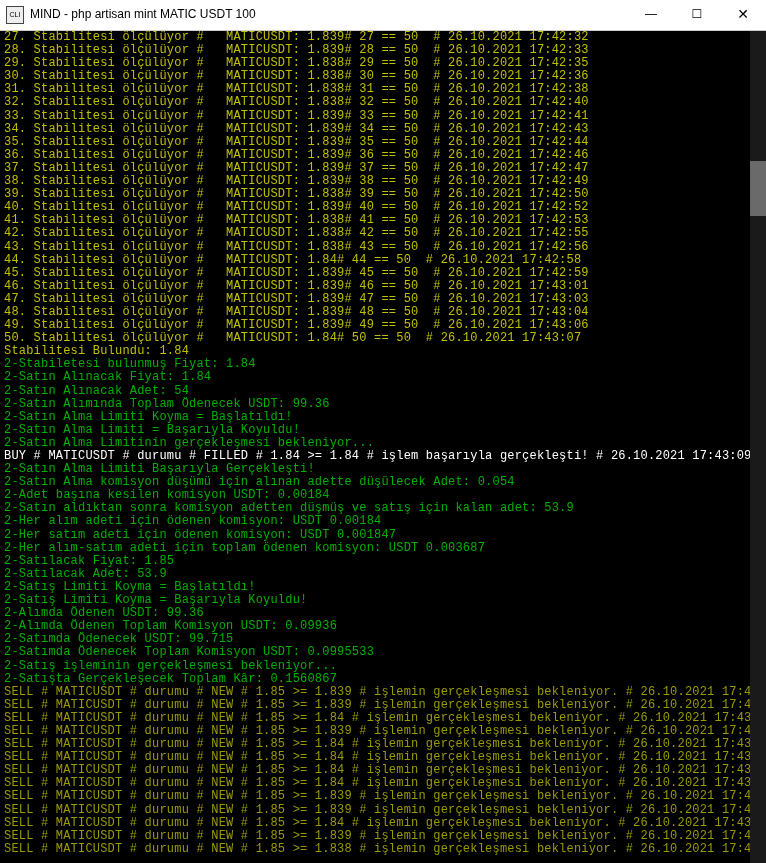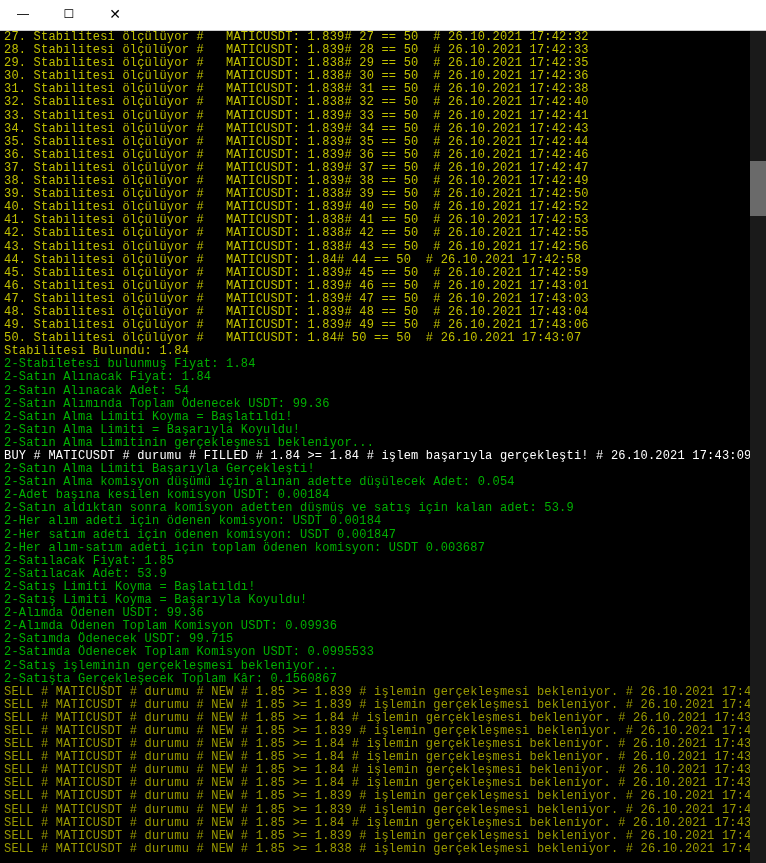--- a/index.html
+++ b/index.html
@@ -13,20 +13,24 @@
   .terminal-wrap{position:relative;height:833px;width:766px;background:#000;}
   .terminal{padding:0 4px;color:#9a9a00;white-space:pre;letter-spacing:0.2px;}
   .line{display:block;}
   .scrollbar{position:absolute;right:0;top:0;width:16px;height:833px;background:#1a1a1a;}
   .sb-thumb{position:absolute;right:0;width:16px;background:#6a6a6a;}
 </style>
 </head>
 <body>
 
 <div class="titlebar">
+  <div class="titlebar-left">
+    <span class="title-icn">CLI</span>
+    <span class="title-text">MIND - php  artisan mint MATIC USDT 100</span>
+  </div>
   <div class="winbtns">
     <div class="winbtn">—</div>
     <div class="winbtn">☐</div>
     <div class="winbtn close">✕</div>
   </div>
 </div>
 
 <div class="terminal-wrap">
   <div class="terminal" id="term"><span class="line" style="color: rgb(192, 192, 0);">27. Stabilitesi ölçülüyor #   MATICUSDT: 1.839# 27 == 50  # 26.10.2021 17:42:32</span><span class="line" style="color: rgb(192, 192, 0);">28. Stabilitesi ölçülüyor #   MATICUSDT: 1.839# 28 == 50  # 26.10.2021 17:42:33</span><span class="line" style="color: rgb(192, 192, 0);">29. Stabilitesi ölçülüyor #   MATICUSDT: 1.838# 29 == 50  # 26.10.2021 17:42:35</span><span class="line" style="color: rgb(192, 192, 0);">30. Stabilitesi ölçülüyor #   MATICUSDT: 1.838# 30 == 50  # 26.10.2021 17:42:36</span><span class="line" style="color: rgb(192, 192, 0);">31. Stabilitesi ölçülüyor #   MATICUSDT: 1.838# 31 == 50  # 26.10.2021 17:42:38</span><span class="line" style="color: rgb(192, 192, 0);">32. Stabilitesi ölçülüyor #   MATICUSDT: 1.838# 32 == 50  # 26.10.2021 17:42:40</span><span class="line" style="color: rgb(192, 192, 0);">33. Stabilitesi ölçülüyor #   MATICUSDT: 1.839# 33 == 50  # 26.10.2021 17:42:41</span><span class="line" style="color: rgb(192, 192, 0);">34. Stabilitesi ölçülüyor #   MATICUSDT: 1.839# 34 == 50  # 26.10.2021 17:42:43</span><span class="line" style="color: rgb(192, 192, 0);">35. Stabilitesi ölçülüyor #   MATICUSDT: 1.839# 35 == 50  # 26.10.2021 17:42:44</span><span class="line" style="color: rgb(192, 192, 0);">36. Stabilitesi ölçülüyor #   MATICUSDT: 1.839# 36 == 50  # 26.10.2021 17:42:46</span><span class="line" style="color: rgb(192, 192, 0);">37. Stabilitesi ölçülüyor #   MATICUSDT: 1.839# 37 == 50  # 26.10.2021 17:42:47</span><span class="line" style="color: rgb(192, 192, 0);">38. Stabilitesi ölçülüyor #   MATICUSDT: 1.839# 38 == 50  # 26.10.2021 17:42:49</span><span class="line" style="color: rgb(192, 192, 0);">39. Stabilitesi ölçülüyor #   MATICUSDT: 1.838# 39 == 50  # 26.10.2021 17:42:50</span><span class="line" style="color: rgb(192, 192, 0);">40. Stabilitesi ölçülüyor #   MATICUSDT: 1.839# 40 == 50  # 26.10.2021 17:42:52</span><span class="line" style="color: rgb(192, 192, 0);">41. Stabilitesi ölçülüyor #   MATICUSDT: 1.838# 41 == 50  # 26.10.2021 17:42:53</span><span class="line" style="color: rgb(192, 192, 0);">42. Stabilitesi ölçülüyor #   MATICUSDT: 1.838# 42 == 50  # 26.10.2021 17:42:55</span><span class="line" style="color: rgb(192, 192, 0);">43. Stabilitesi ölçülüyor #   MATICUSDT: 1.838# 43 == 50  # 26.10.2021 17:42:56</span><span class="line" style="color: rgb(192, 192, 0);">44. Stabilitesi ölçülüyor #   MATICUSDT: 1.84# 44 == 50  # 26.10.2021 17:42:58</span><span class="line" style="color: rgb(192, 192, 0);">45. Stabilitesi ölçülüyor #   MATICUSDT: 1.839# 45 == 50  # 26.10.2021 17:42:59</span><span class="line" style="color: rgb(192, 192, 0);">46. Stabilitesi ölçülüyor #   MATICUSDT: 1.839# 46 == 50  # 26.10.2021 17:43:01</span><span class="line" style="color: rgb(192, 192, 0);">47. Stabilitesi ölçülüyor #   MATICUSDT: 1.839# 47 == 50  # 26.10.2021 17:43:03</span><span class="line" style="color: rgb(192, 192, 0);">48. Stabilitesi ölçülüyor #   MATICUSDT: 1.839# 48 == 50  # 26.10.2021 17:43:04</span><span class="line" style="color: rgb(192, 192, 0);">49. Stabilitesi ölçülüyor #   MATICUSDT: 1.839# 49 == 50  # 26.10.2021 17:43:06</span><span class="line" style="color: rgb(192, 192, 0);">50. Stabilitesi ölçülüyor #   MATICUSDT: 1.84# 50 == 50  # 26.10.2021 17:43:07</span><span class="line" style="color: rgb(192, 192, 0);">Stabilitesi Bulundu: 1.84</span><span class="line" style="color: rgb(0, 176, 0);">2-Stabiletesi bulunmuş Fiyat: 1.84</span><span class="line" style="color: rgb(0, 176, 0);">2-Satın Alınacak Fiyat: 1.84</span><span class="line" style="color: rgb(0, 176, 0);">2-Satın Alınacak Adet: 54</span><span class="line" style="color: rgb(0, 176, 0);">2-Satın Alımında Toplam Ödenecek USDT: 99.36</span><span class="line" style="color: rgb(0, 176, 0);">2-Satın Alma Limiti Koyma = Başlatıldı!</span><span class="line" style="color: rgb(0, 176, 0);">2-Satın Alma Limiti = Başarıyla Koyuldu!</span><span class="line" style="color: rgb(0, 176, 0);">2-Satın Alma Limitinin gerçekleşmesi bekleniyor...</span><span class="line" style="color: rgb(255, 255, 255);">BUY # MATICUSDT # durumu # FILLED # 1.84 &gt;= 1.84 # işlem başarıyla gerçekleşti! # 26.10.2021 17:43:09</span><span class="line" style="color: rgb(0, 176, 0);">2-Satın Alma Limiti Başarıyla Gerçekleşti!</span><span class="line" style="color: rgb(0, 176, 0);">2-Satın Alma komisyon düşümü için alınan adette düşülecek Adet: 0.054</span><span class="line" style="color: rgb(0, 176, 0);">2-Adet başına kesilen komisyon USDT: 0.00184</span><span class="line" style="color: rgb(0, 176, 0);">2-Satın aldıktan sonra komisyon adetten düşmüş ve satış için kalan adet: 53.9</span><span class="line" style="color: rgb(0, 176, 0);">2-Her alım adeti için ödenen komisyon: USDT 0.00184</span><span class="line" style="color: rgb(0, 176, 0);">2-Her satım adeti için ödenen komisyon: USDT 0.001847</span><span class="line" style="color: rgb(0, 176, 0);">2-Her alım-satım adeti için toplam ödenen komisyon: USDT 0.003687</span><span class="line" style="color: rgb(0, 176, 0);">2-Satılacak Fiyat: 1.85</span><span class="line" style="color: rgb(0, 176, 0);">2-Satılacak Adet: 53.9</span><span class="line" style="color: rgb(0, 176, 0);">2-Satış Limiti Koyma = Başlatıldı!</span><span class="line" style="color: rgb(0, 176, 0);">2-Satış Limiti Koyma = Başarıyla Koyuldu!</span><span class="line" style="color: rgb(0, 176, 0);">2-Alımda Ödenen USDT: 99.36</span><span class="line" style="color: rgb(0, 176, 0);">2-Alımda Ödenen Toplam Komisyon USDT: 0.09936</span><span class="line" style="color: rgb(0, 176, 0);">2-Satımda Ödenecek USDT: 99.715</span><span class="line" style="color: rgb(0, 176, 0);">2-Satımda Ödenecek Toplam Komisyon USDT: 0.0995533</span><span class="line" style="color: rgb(0, 176, 0);">2-Satış işleminin gerçekleşmesi bekleniyor...</span><span class="line" style="color: rgb(0, 176, 0);">2-Satışta Gerçekleşecek Toplam Kâr: 0.1560867</span><span class="line" style="color: rgb(154, 154, 0);">SELL # MATICUSDT # durumu # NEW # 1.85 &gt;= 1.839 # işlemin gerçekleşmesi bekleniyor. # 26.10.2021 17:43:10</span><span class="line" style="color: rgb(154, 154, 0);">SELL # MATICUSDT # durumu # NEW # 1.85 &gt;= 1.839 # işlemin gerçekleşmesi bekleniyor. # 26.10.2021 17:43:13</span><span class="line" style="color: rgb(154, 154, 0);">SELL # MATICUSDT # durumu # NEW # 1.85 &gt;= 1.84 # işlemin gerçekleşmesi bekleniyor. # 26.10.2021 17:43:16</span><span class="line" style="color: rgb(154, 154, 0);">SELL # MATICUSDT # durumu # NEW # 1.85 &gt;= 1.839 # işlemin gerçekleşmesi bekleniyor. # 26.10.2021 17:43:18</span><span class="line" style="color: rgb(154, 154, 0);">SELL # MATICUSDT # durumu # NEW # 1.85 &gt;= 1.84 # işlemin gerçekleşmesi bekleniyor. # 26.10.2021 17:43:21</span><span class="line" style="color: rgb(154, 154, 0);">SELL # MATICUSDT # durumu # NEW # 1.85 &gt;= 1.84 # işlemin gerçekleşmesi bekleniyor. # 26.10.2021 17:43:24</span><span class="line" style="color: rgb(154, 154, 0);">SELL # MATICUSDT # durumu # NEW # 1.85 &gt;= 1.84 # işlemin gerçekleşmesi bekleniyor. # 26.10.2021 17:43:28</span><span class="line" style="color: rgb(154, 154, 0);">SELL # MATICUSDT # durumu # NEW # 1.85 &gt;= 1.84 # işlemin gerçekleşmesi bekleniyor. # 26.10.2021 17:43:31</span><span class="line" style="color: rgb(154, 154, 0);">SELL # MATICUSDT # durumu # NEW # 1.85 &gt;= 1.839 # işlemin gerçekleşmesi bekleniyor. # 26.10.2021 17:43:34</span><span class="line" style="color: rgb(154, 154, 0);">SELL # MATICUSDT # durumu # NEW # 1.85 &gt;= 1.839 # işlemin gerçekleşmesi bekleniyor. # 26.10.2021 17:43:37</span><span class="line" style="color: rgb(154, 154, 0);">SELL # MATICUSDT # durumu # NEW # 1.85 &gt;= 1.84 # işlemin gerçekleşmesi bekleniyor. # 26.10.2021 17:43:41</span><span class="line" style="color: rgb(154, 154, 0);">SELL # MATICUSDT # durumu # NEW # 1.85 &gt;= 1.839 # işlemin gerçekleşmesi bekleniyor. # 26.10.2021 17:43:44</span><span class="line" style="color: rgb(154, 154, 0);">SELL # MATICUSDT # durumu # NEW # 1.85 &gt;= 1.838 # işlemin gerçekleşmesi bekleniyor. # 26.10.2021 17:43:48</span></div>
   <div class="scrollbar">

